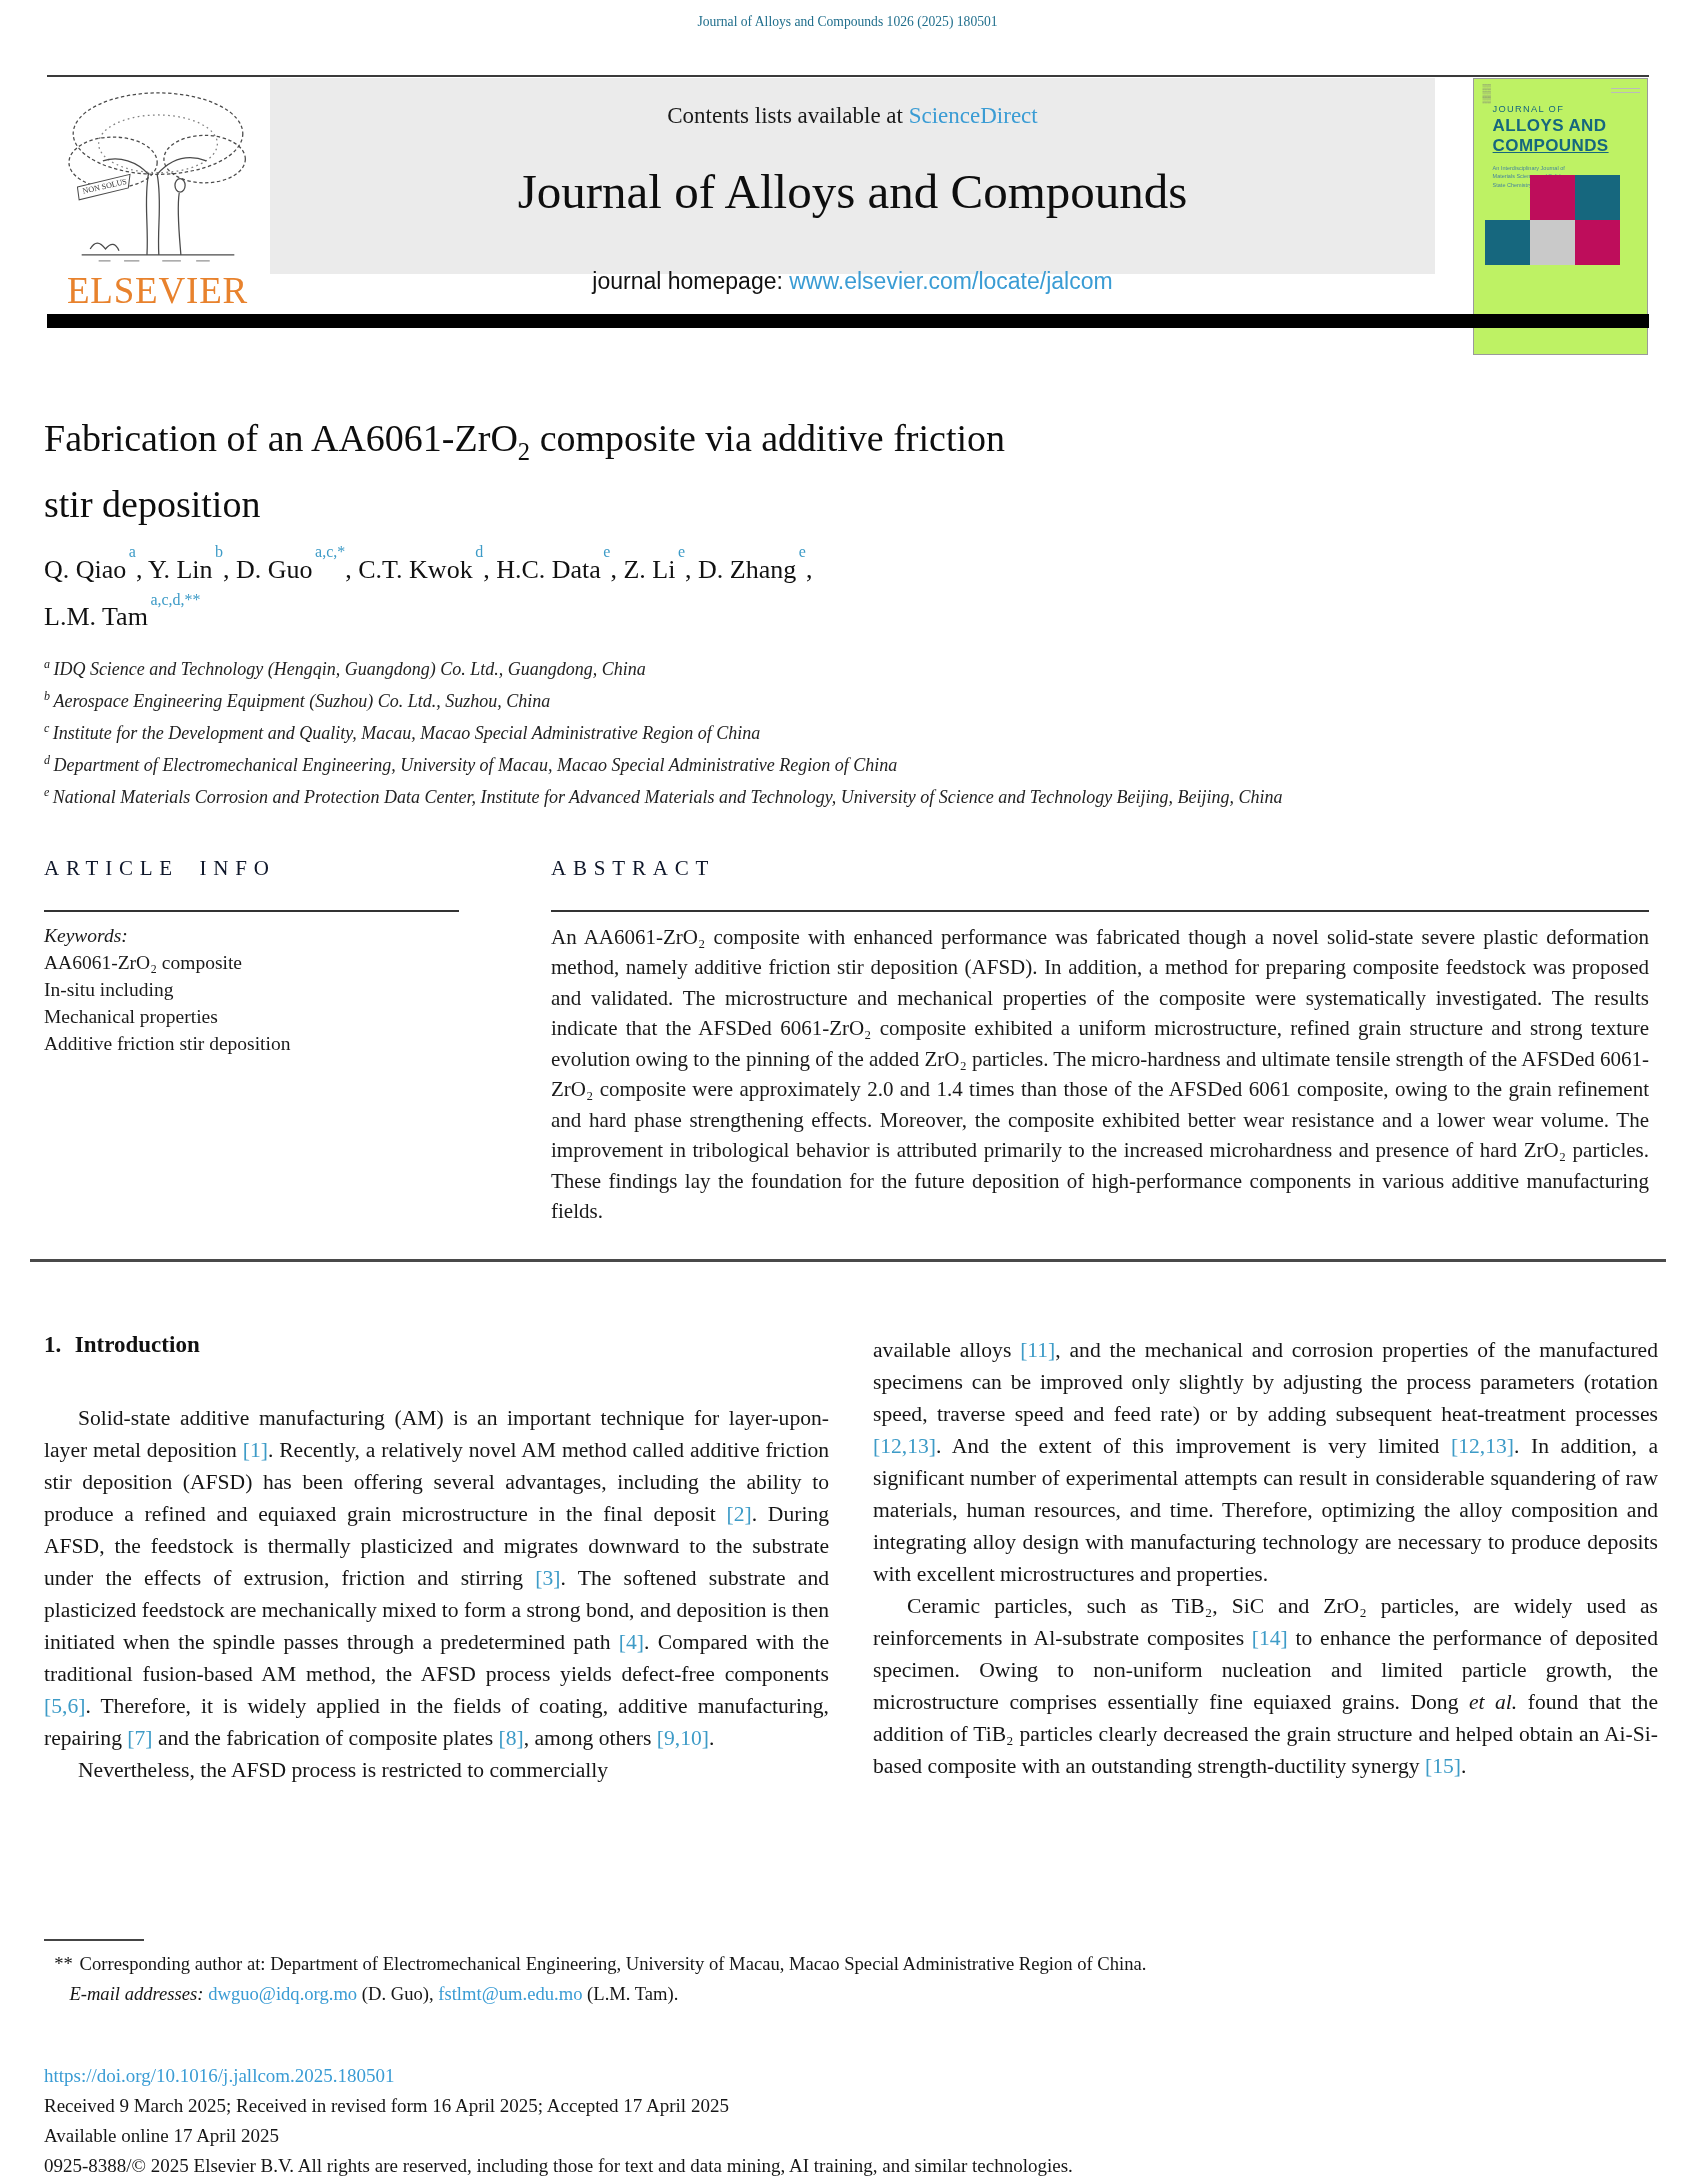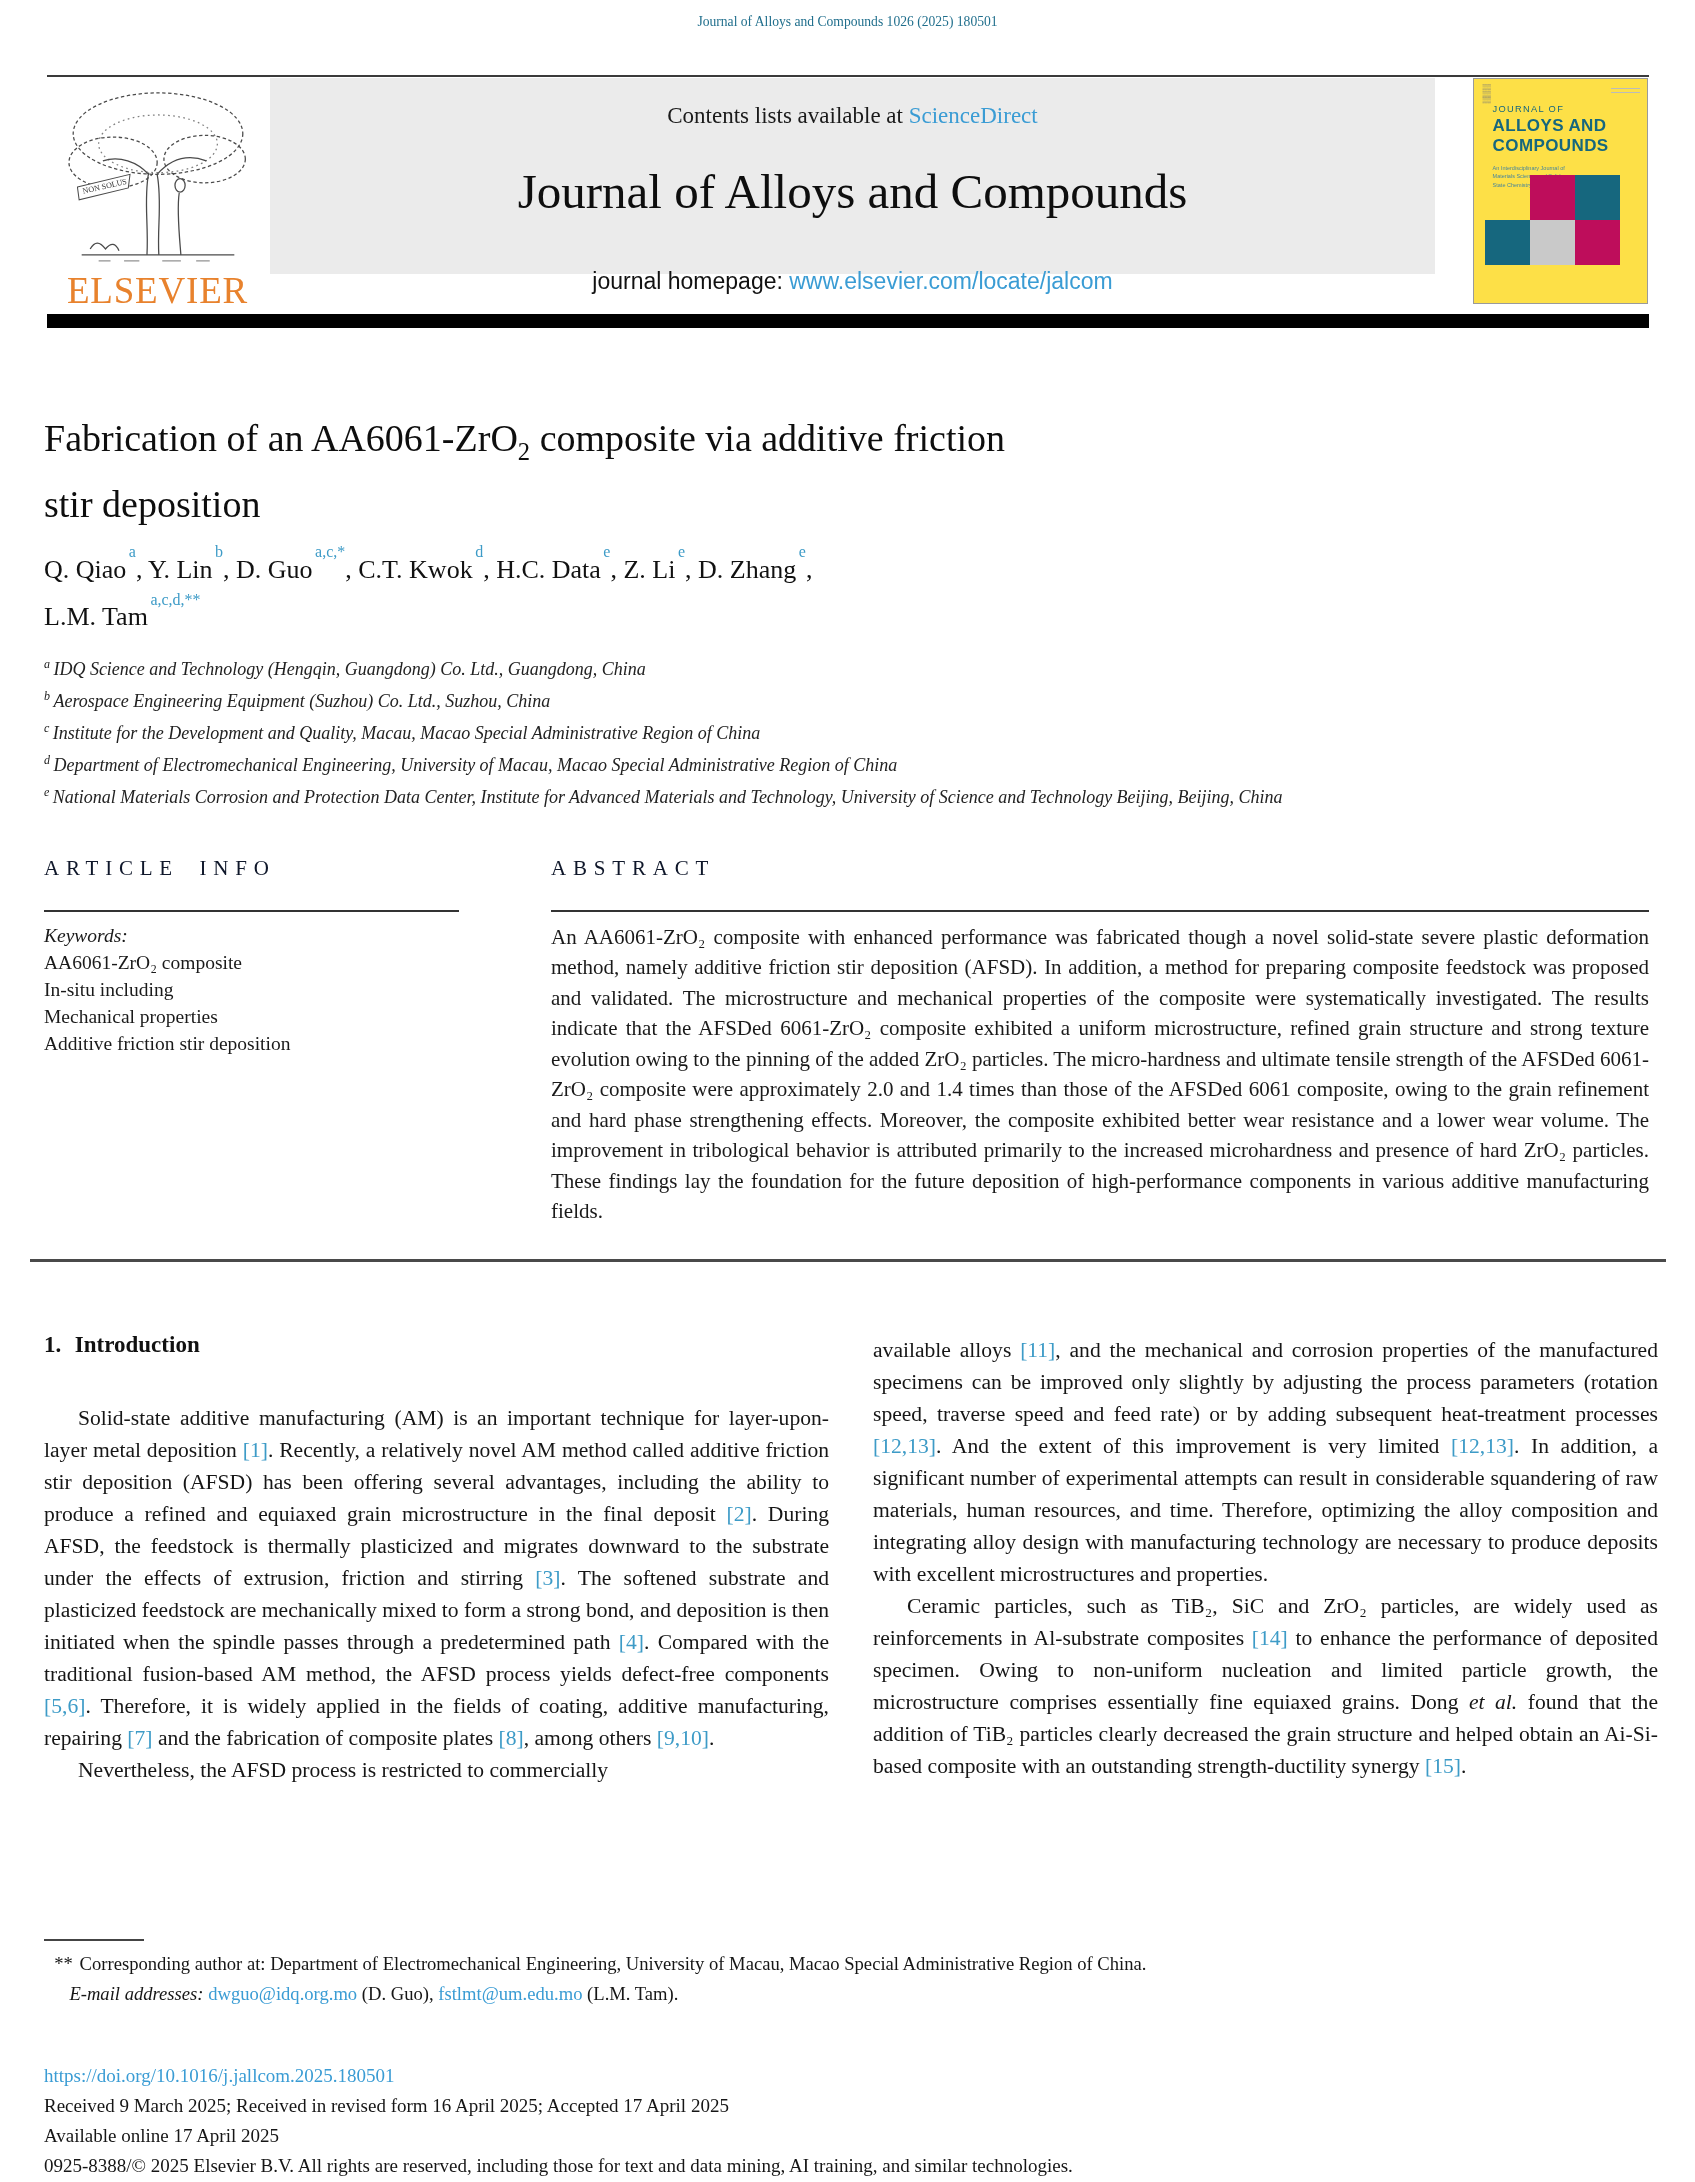--- a/index.html
+++ b/index.html
@@ -14,27 +14,27 @@
   .contents-line{position:absolute;top:25.4px;left:0;width:100%;font-size:23px;color:#1a1a1a;}
   .sd-link{color:var(--link_blue,#3A9CD4);}
   .journal-name{position:absolute;top:85px;left:0;width:100%;font-size:49px;color:#0e0e0e;}
   .homepage-line{position:absolute;top:190px;left:0;width:100%;font-family:"Liberation Sans","DejaVu Sans",sans-serif;font-size:23px;color:#111;}
   .url-link{color:var(--link_blue,#3A9CD4);}
   .elsevier{position:absolute;left:49px;top:81px;width:217px;height:231px;background:#fff;}
   .elsevier svg{display:block;margin:0 auto;}
   .elsevier-word{position:absolute;bottom:0;left:0;width:100%;text-align:center;
                  font-size:37px;color:var(--elsevier_orange,#E8822D);letter-spacing:0.8px;}
   
-  .cover{position:absolute;left:1473px;top:78px;width:175px;height:226px;background:#fde047;border:0.8px solid #9a9a9a;box-sizing:border-box;font-family:"Liberation Sans","DejaVu Sans",sans-serif;}
+  .cover{position:absolute;left:1473px;top:78px;width:175px;height:277px;background:#bef264;border:0.8px solid #9a9a9a;box-sizing:border-box;font-family:"Liberation Sans","DejaVu Sans",sans-serif;}
   .cover-minitree{position:absolute;left:8.5px;top:5.1px;color:#777;font-size:6px;line-height:1.1;}
   .cover-issue{position:absolute;right:6.8px;top:8.5px;width:29px;}
   .cover-issue div{height:1.7px;background:#bbb;margin-bottom:2.5px;}
   .cover-jof{position:absolute;left:18.6px;top:25.4px;font-size:9.3px;letter-spacing:1.3px;color:var(--cover_teal,#16677E);}
   .cover-t{position:absolute;left:18.6px;font-size:17px;font-weight:bold;letter-spacing:0.4px;color:var(--cover_teal,#16677E);}
-  .cover-t.l1{top:37px;}.cover-t.l2{top:57px;}
+  .cover-t.l1{top:37px;}.cover-t.l2{top:57px;text-decoration:underline;}
   .cover-sub{position:absolute;left:18.6px;top:85px;width:73px;font-size:5.5px;line-height:1.5;color:#48869c;}
   .sq{position:absolute;width:45px;height:45px;}
   .sq.crimson{background:var(--cover_crimson,#BE0D5B);}
   .sq.teal{background:var(--cover_teal,#16677E);}
   .sq.gray{background:var(--cover_gray,#C9C9C9);}
   .black-bar{position:absolute;left:47px;top:314px;width:1602px;height:13.6px;background:#000;}
   
   .article-title{position:absolute;left:44px;top:412px;width:1356px;font-size:38px;line-height:52px;color:#0e0e0e;}
   .article-title sub{font-size:24.6px;}
   .authors{position:absolute;left:44px;top:542px;font-size:26px;line-height:41px;color:#111;}

